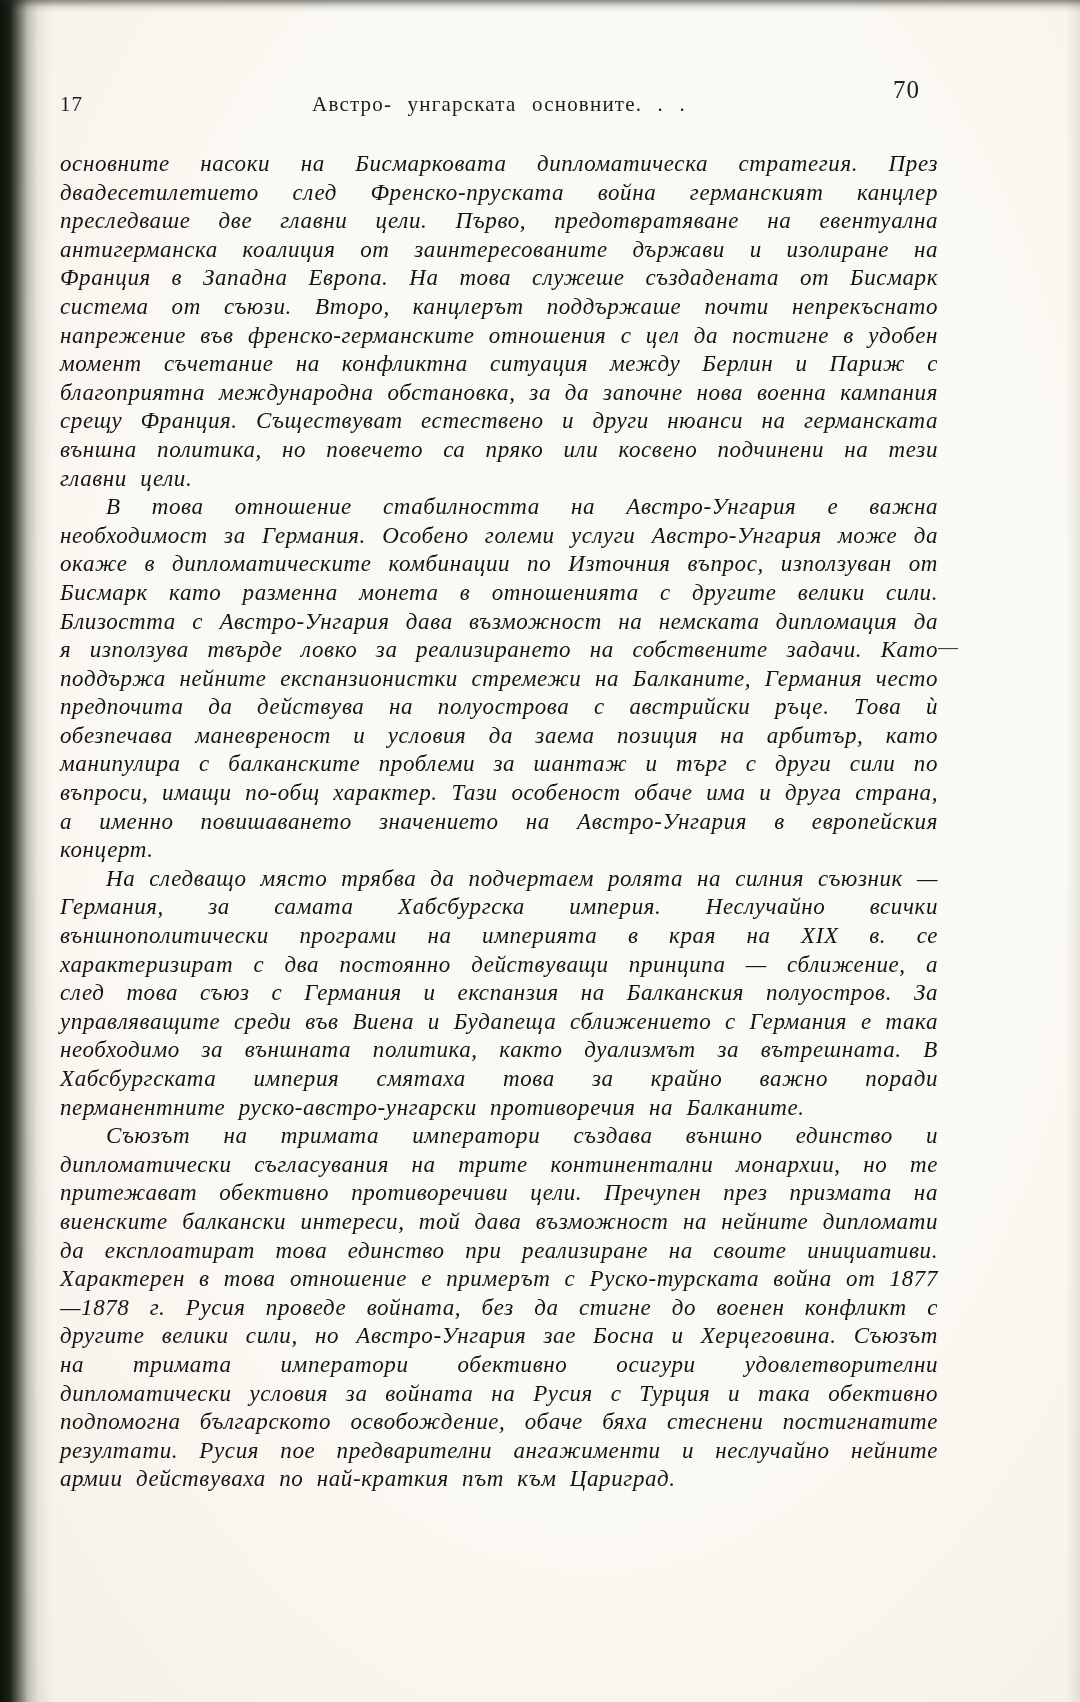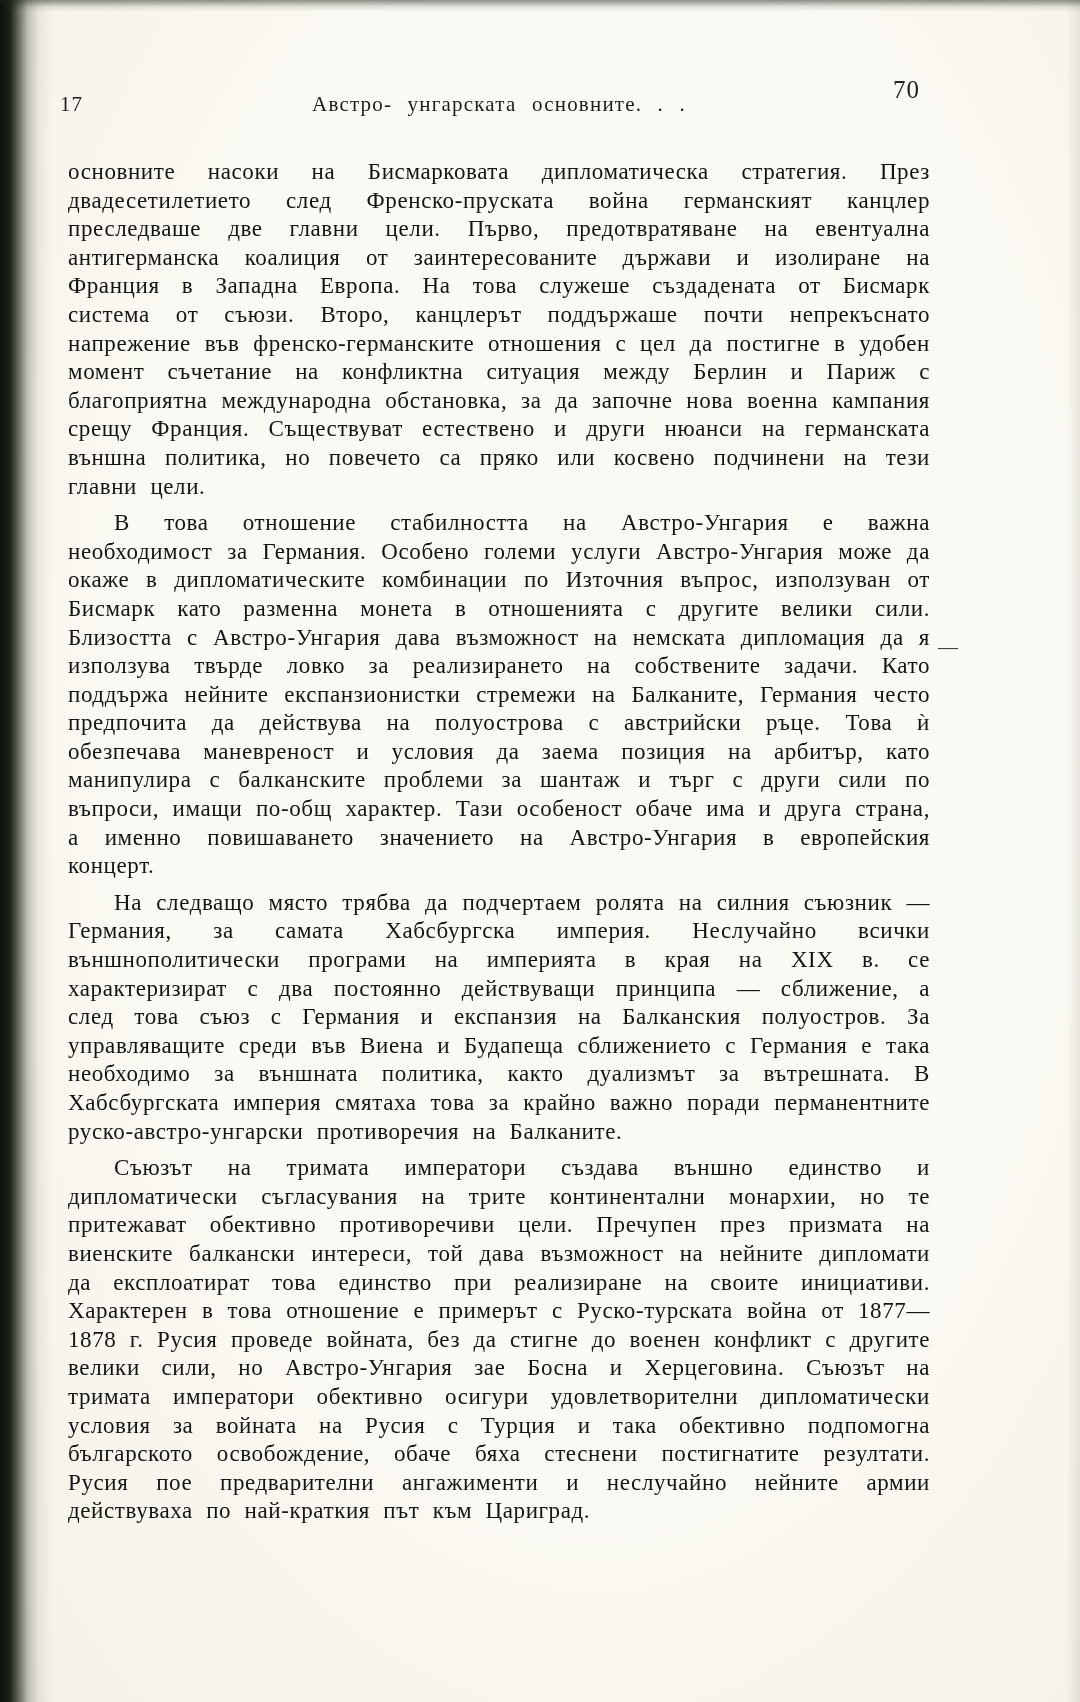--- a/index.html
+++ b/index.html
@@ -85,21 +85,21 @@
     top: 150px;
     left: 60px;
     width: 878px;
     font-size: 23px;
     line-height: 28.6px;
     letter-spacing: 0.6px;
     word-spacing: 7px;
     text-align: justify;
     color: #141414;
   }
-  .body-text p { margin: 8px; }
+  .body-text p { margin: 0; font-style: italic; }
   .body-text p.indent { text-indent: 46px; }
 
   .margin-mark {
     position: absolute;
     top: 636px;
     left: 938px;
     font-size: 20px;
     color: #3a3a3a;
   }
 </style>

